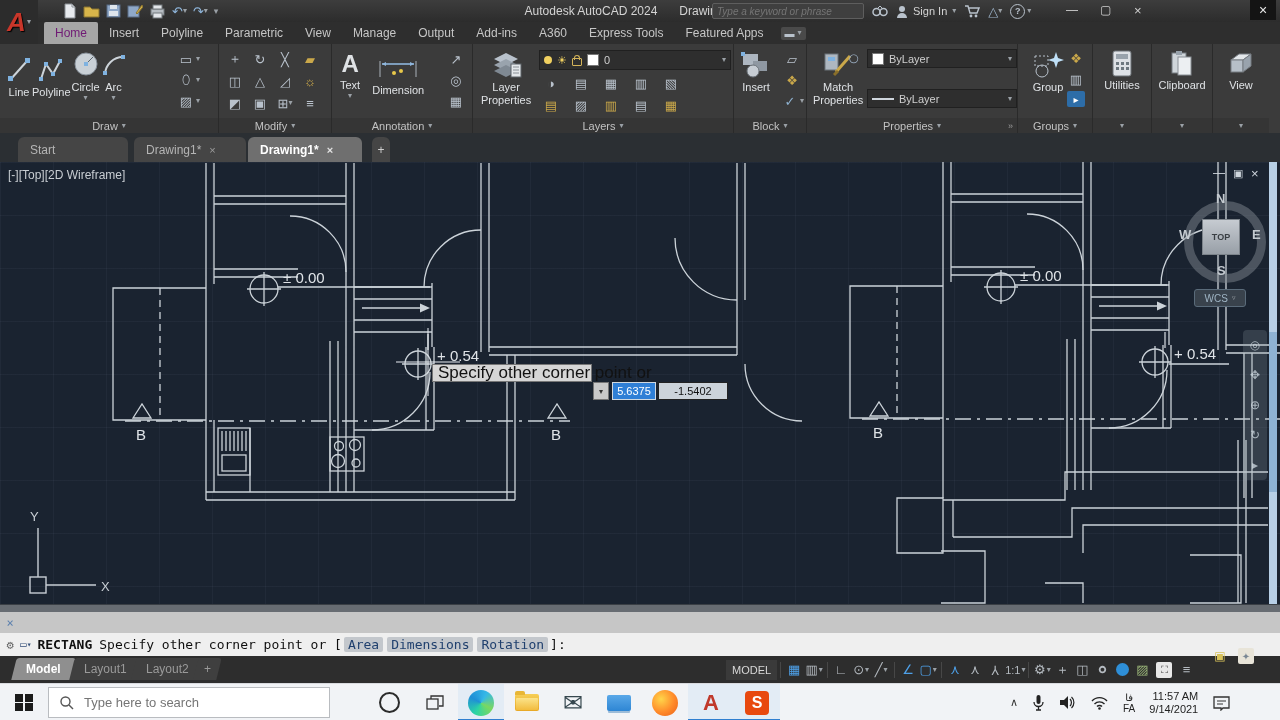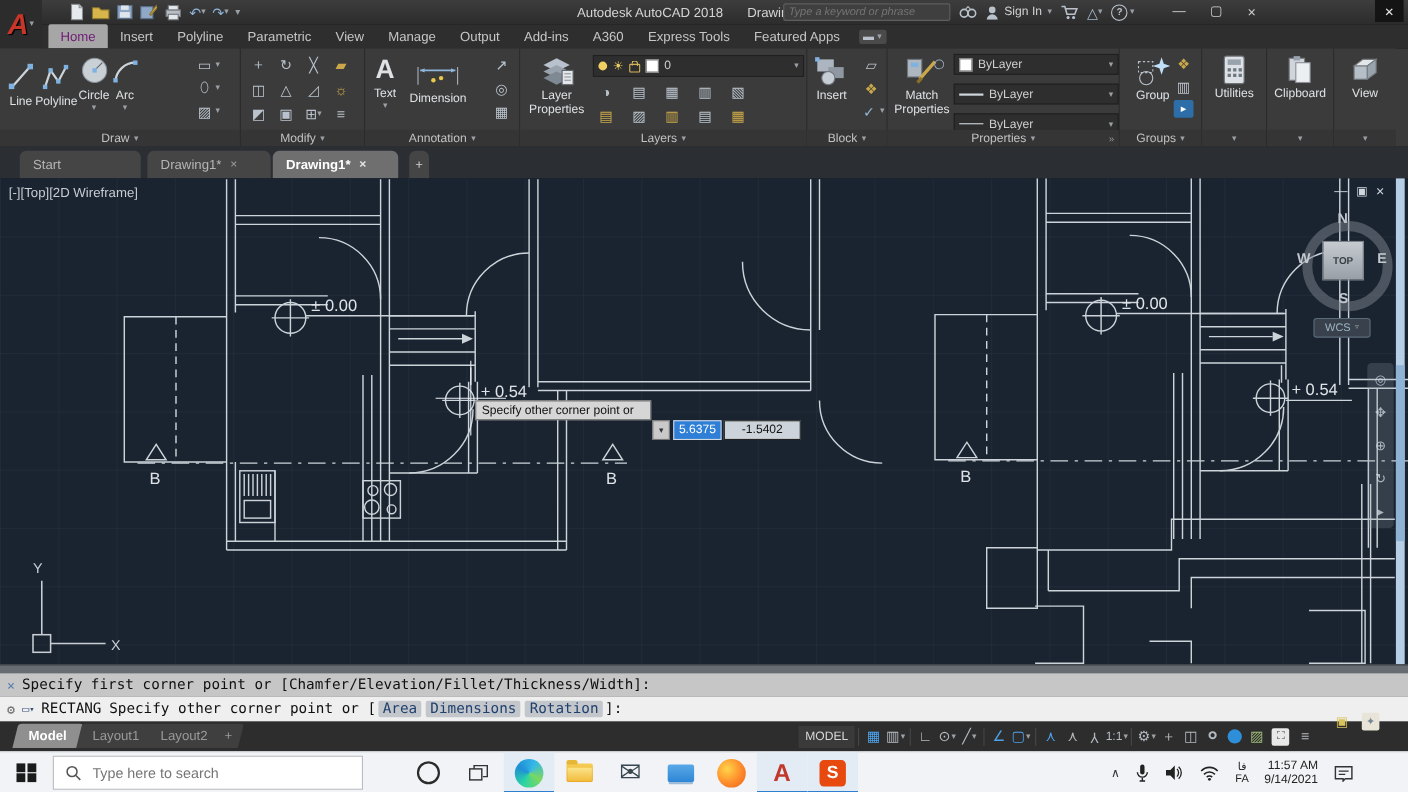--- a/index.html
+++ b/index.html
@@ -80,21 +80,21 @@
     <svg width="17" height="16">
         <rect x="2" y="6" width="13" height="6" fill="#b7bdc3" stroke="#73787d"></rect>
         <rect x="4" y="2" width="9" height="4" fill="#e3e6ea" stroke="#73787d"></rect>
         <rect x="4" y="10" width="9" height="5" fill="#e3e6ea" stroke="#73787d"></rect>
       </svg>
     <span class="row" style="color:#8fb6dc;font-size:13px">↶<span class="arr">▾</span></span>
     <span class="row" style="color:#8fb6dc;font-size:13px">↷<span class="arr">▾</span></span>
     <span class="arr" style="font-size:9px">▾</span>
   </div>
   <div class="ab row nw" style="left:400px;top:0;width:480px;height:22px;justify-content:center;gap:22px;color:#d4d4d4;font-size:12px">
-    <span>Autodesk AutoCAD 2018</span>
+    <span>Autodesk AutoCAD 2024</span>
     <span>Drawing1.dwg</span>
   </div>
   <div class="ab row" style="left:712px;top:2px;height:18px;gap:8px">
     <input style="width: 142px; height: 14px; background: rgb(63, 63, 63); border: 1px solid rgb(94, 94, 94); border-radius: 2px; color: rgb(187, 187, 187); font-size: 10px; font-style: italic; padding: 0px 4px;" placeholder="Type a keyword or phrase">
     <svg width="16" height="14">
         <circle cx="4.5" cy="8" r="3.5" fill="none" stroke="#b9c2cc" stroke-width="1.5"></circle>
         <circle cx="11.5" cy="8" r="3.5" fill="none" stroke="#b9c2cc" stroke-width="1.5"></circle>
         <path d="M6 4 L8 2 L10 4" fill="none" stroke="#b9c2cc"></path>
       </svg>
     <span class="row" style="gap:5px;color:#d4d4d4;font-size:11px">
@@ -348,21 +348,21 @@
     <div class="ab bigbtn" style="left:6px;top:6px">
       <svg width="32" height="30">
           <rect x="3" y="4" width="13" height="16" fill="#aeb7c0" stroke="#6d747b"></rect>
           <rect x="6" y="7" width="7" height="4" fill="#7fb2e0"></rect>
           <path d="M14 22 L28 6" stroke="#caa84a" stroke-width="3"></path>
           <path d="M12 25 l4 -4" stroke="#8a6f2a" stroke-width="3"></path>
         </svg>
       <span>Match</span>
         <span>Properties</span>
     </div>
-    <div class="ab col" style="left:60px;top:5px;gap:8px;align-items:flex-start">
+    <div class="ab col" style="left:60px;top:5px;gap:21px;align-items:flex-start">
       <div class="drop" style="width:140px;height:17px">
         <span class="wsq"></span>
         <span>ByLayer</span>
           <span class="arr" style="margin-left:auto">▾</span>
       </div>
       <div class="drop" style="width:140px;height:17px">
         <span style="width:22px;height:2px;background:#cfd6dd;display:inline-block"></span>
         <span>ByLayer</span>
           <span class="arr" style="margin-left:auto">▾</span>
       </div>
@@ -536,46 +536,45 @@
   </div>
 
   <div class="ab col" style="left:1243px;top:168px;width:24px;height:150px;background:rgba(150,162,172,.22);border-radius:4px;justify-content:space-around;color:rgba(210,220,228,.75);font-size:12px">
     <span>◎</span>
     <span>✥</span>
     <span>⊕</span>
     <span>↻</span>
     <span>▸</span>
   </div>
 
-  <div class="ab row" style="left:432px;top:202px;width:160px;height:18px;background:#d6d6d6;border:1px solid #767676;color:#111;font-size:11px;padding:0 5px;box-sizing:border-box">
+  <div class="ab row" style="left:432px;top:202px;width:160px;height:18px;background:#d6d6d6;border:1px solid #767676;color:#111;font-size:17px;padding:0 5px;box-sizing:border-box">
       <span class="nw">Specify other corner point or</span>
     </div>
   <div class="ab ctr" style="left:593px;top:220px;width:16px;height:18px;background:#c9c9c9;border:1px solid #767676;box-sizing:border-box;color:#333;font-size:8px">▾</div>
   <div class="ab ctr" style="left:612px;top:220px;width:44px;height:18px;background:#2f7fd6;border:1px solid #d0d8e0;box-sizing:border-box;color:#fff;font-size:11px">
       <span>5.6375</span>
     </div>
   <div class="ab ctr" style="left:658px;top:220px;width:70px;height:18px;background:#ccd3da;border:1px solid #222;box-sizing:border-box;color:#111;font-size:11px">
       <span>-1.5402</span>
     </div>
 
   <div class="ab" style="left:1269px;top:0;width:8px;height:442px;background:#b7cfe6">
       <div class="ab" style="left:0;top:170px;width:8px;height:160px;background:#8fb3d4"></div>
     </div>
   <div class="ab" style="left:0;top:442px;width:1280px;height:8px;background:#676c72;border-top:1px solid #3a3f45"></div>
 </div>
 
 <div class="ab" id="cmd">
   <div id="cmdrow1">
     <span class="ctr" style="width:20px;color:#5a7fae;font-size:12px">×</span>
-    <span class="nw">Specify first corner point or [Chamfer/Elevation/Fillet/Thickness/Width]:</span>
   </div>
   <div id="cmdrow2">
     <span class="ctr" style="width:20px;color:#666;font-size:12px">⚙</span>
     <span class="row" style="color:#35507a;font-size:11px;margin-right:6px">▭<span class="arr" style="color:#35507a">▾</span></span>
-    <span style="font-weight:normal">RECTANG</span>
+    <span style="font-weight:bold">RECTANG</span>
     <span style="margin-left:7px" class="nw">Specify other corner point or [</span>
     <span class="chip">Area</span>
     <span class="chip">Dimensions</span>
     <span class="chip">Rotation</span>
     <span>]:</span>
   </div>
 </div>
 
 <div class="ab" id="statusbar">
   <div class="ltab" style="left:14px;background:#8f8f8f;color:#fff;font-weight:bold">

